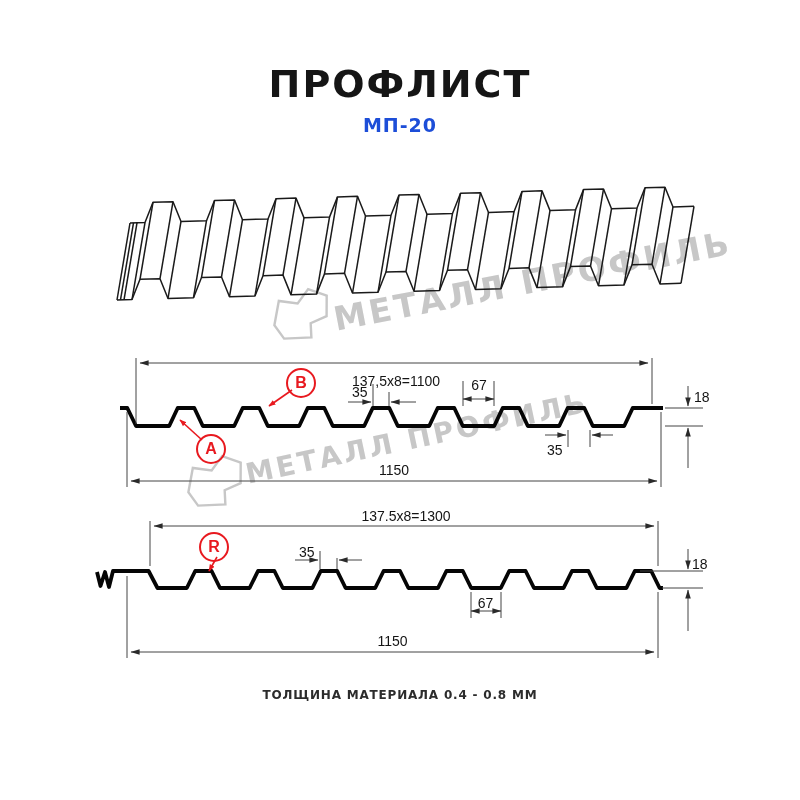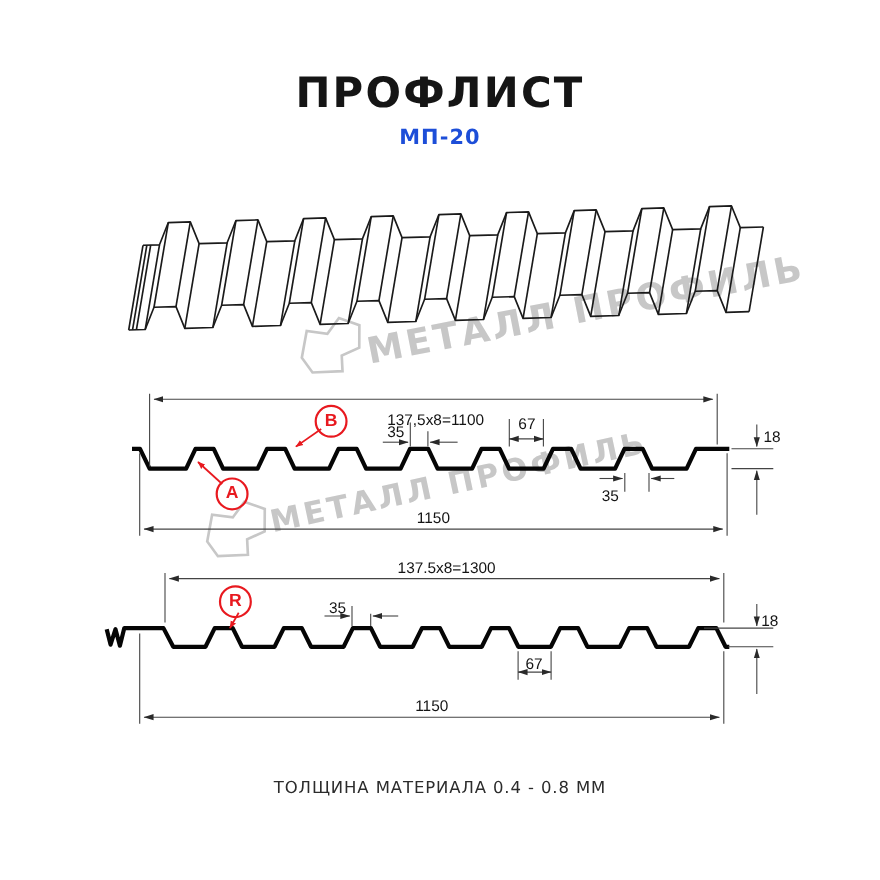--- a/index.html
+++ b/index.html
@@ -4,22 +4,22 @@
 <style>
   html,body{margin:0;padding:0;background:#fff;}
   .page{position:relative;width:800px;height:800px;background:#fff;overflow:hidden;
         font-family:"Liberation Sans",sans-serif;}
   .title{position:absolute;left:0;top:62px;width:100%;text-align:center;
          font-family:"DejaVu Sans",sans-serif;font-weight:bold;font-size:38px;
          letter-spacing:2px;color:#151515;z-index:2;}
   .subtitle{position:absolute;left:0;top:114px;width:100%;text-align:center;
          font-family:"DejaVu Sans",sans-serif;font-weight:bold;font-size:19px;
          letter-spacing:1px;color:#1d4ed8;z-index:2;}
-  .footer{position:absolute;left:0;top:707px;width:100%;text-align:center;
-         font-family:"DejaVu Sans",sans-serif;font-weight:normal;font-size:15px;
+  .footer{position:absolute;left:0;top:688px;width:100%;text-align:center;
+         font-family:"DejaVu Sans",sans-serif;font-weight:bold;font-size:12px;
          letter-spacing:0.8px;color:#2c2c2c;z-index:2;}
   .wm{position:absolute;color:#c7c7c7;font-family:"DejaVu Sans",sans-serif;
       font-weight:bold;white-space:nowrap;transform-origin:left center;
       letter-spacing:3px;z-index:0;}
   #wm1{left:334px;top:300px;font-size:33px;transform:rotate(-11deg);}
   #wm2{left:246px;top:458px;font-size:28px;transform:rotate(-12deg);}
   svg.canvas{position:absolute;left:0;top:0;z-index:1;}
   .dim{position:absolute;font-size:14px;color:#141414;z-index:2;white-space:nowrap;}
   .ctr{text-align:center;}
   .callout{position:absolute;width:26px;height:26px;border:2.4px solid #e8191f;

